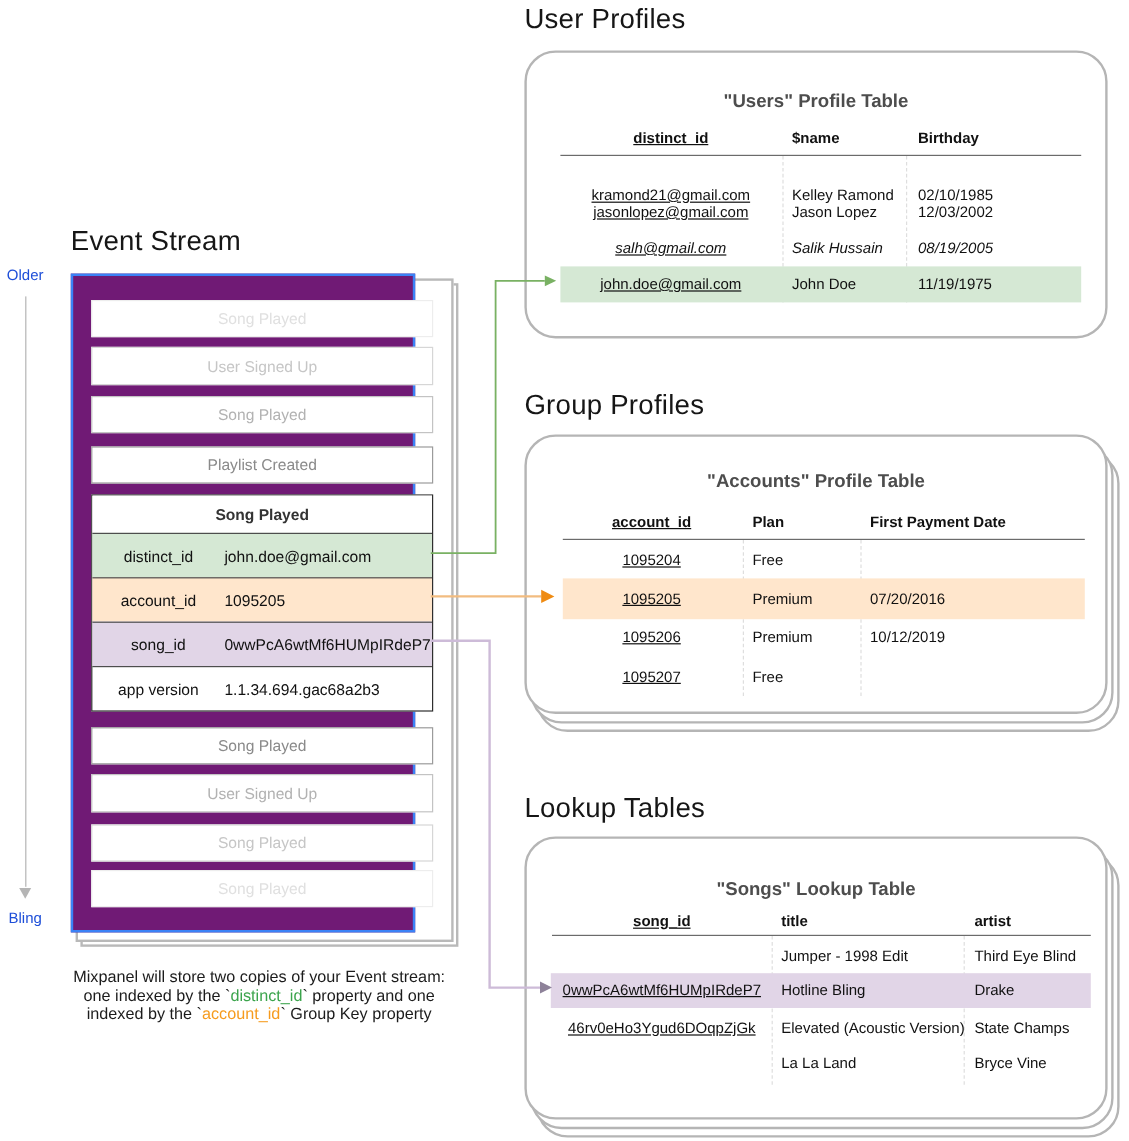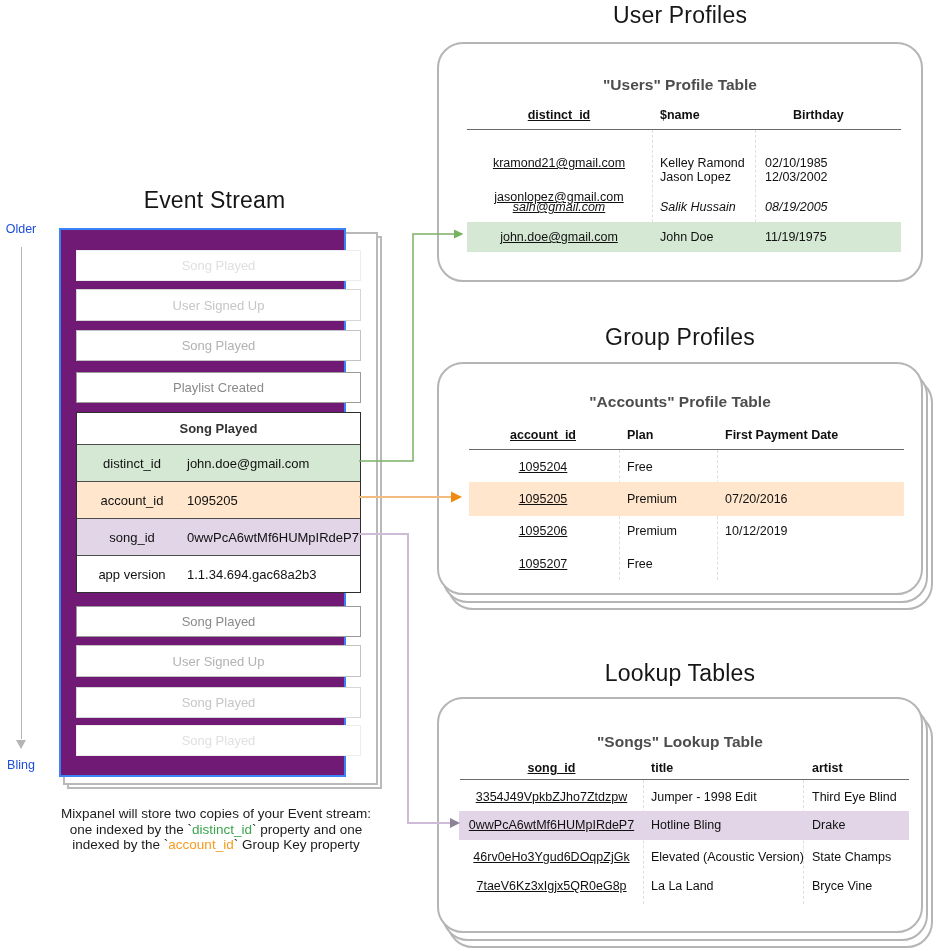--- a/index.html
+++ b/index.html
@@ -2,21 +2,21 @@
 <html><head>
 <meta charset="utf-8">
 <style>
   html,body{margin:0;padding:0;background:#ffffff;}
   .canvas{
     position:relative;width:941px;height:951px;background:#fff;overflow:hidden;
     font-family:"Liberation Sans","DejaVu Sans",sans-serif;color:#111;
   }
   
   .section-title{
-    position:absolute;font-size:23px;color:#161616;text-align:center;letter-spacing:.2px;
+    position:absolute;font-size:23px;color:#161616;text-align:left;letter-spacing:.2px;
   }
   
   .stack-layer{position:absolute;background:#fff;border:2px solid #b9b9b9;}
   .stream-container{
     position:absolute;left:59px;top:228px;width:287px;height:549px;
     background:#701a75;border:2px solid #3b82f6;box-sizing:border-box;
   }
   .event-box{
     position:absolute;left:15px;width:285px;height:31px;box-sizing:border-box;
     display:flex;align-items:center;justify-content:center;font-size:13px;
@@ -130,34 +130,34 @@
     <div><span>indexed by the `</span><span class="code-orange">account_id</span><span>` Group Key property</span></div>
   </div>
 
   <div class="section-title" style="left:437px;top:2px;width:486px;">User Profiles</div>
 
   <div class="card" style="left:437px;top:42px;width:486px;height:240px;">
     <div class="card-subtitle" style="top:31px;">"Users" Profile Table</div>
     <div class="thead" style="top:59px;">
       <span class="cell c-center u" style="left:30px;width:180px;">distinct_id</span>
       <span class="cell" style="left:221px;">$name</span>
-      <span class="cell" style="left:326px;margin-left:28px;">Birthday</span>
+      <span class="cell" style="left:326px;">Birthday</span>
     </div>
     <div class="rule" style="left:28px;top:85px;width:434px;"></div>
     <div class="vsep" style="left:213px;top:86px;height:122px;"></div>
     <div class="vsep" style="left:316px;top:86px;height:122px;"></div>
     <div class="band row-green" style="left:28px;top:178px;width:434px;height:30px;"></div>
 
     <div class="trow" style="top:104px;height:30px;line-height:30px;padding-left:36px;">
       <span class="cell c-center u" style="left:30px;width:180px;">kramond21@gmail.com</span>
       <span class="cell" style="left:221px;">Kelley Ramond</span>
       <span class="cell" style="left:326px;">02/10/1985</span>
     </div>
     <div class="trow" style="top:118px;height:30px;line-height:30px;">
-      <span class="cell c-center u" style="left:30px;width:180px;margin-top:20px;">jasonlopez@gmail.com</span>
+      <span class="cell c-center u" style="left:30px;width:180px;">jasonlopez@gmail.com</span>
       <span class="cell" style="left:221px;">Jason Lopez</span>
       <span class="cell" style="left:326px;">12/03/2002</span>
     </div>
     <div class="trow" style="top:148px;height:30px;line-height:30px;font-style:italic;">
       <span class="cell c-center u" style="left:30px;width:180px;">salh@gmail.com</span>
       <span class="cell" style="left:221px;">Salik Hussain</span>
       <span class="cell" style="left:326px;">08/19/2005</span>
     </div>
     <div class="trow" style="top:178px;height:30px;line-height:30px;">
       <span class="cell c-center u" style="left:30px;width:180px;">john.doe@gmail.com</span>
@@ -214,36 +214,34 @@
       <span class="cell c-center u" style="left:20px;width:185px;">song_id</span>
       <span class="cell" style="left:212px;">title</span>
       <span class="cell" style="left:373px;">artist</span>
     </div>
     <div class="rule" style="left:21px;top:80px;width:449px;"></div>
     <div class="vsep" style="left:204px;top:81px;height:124px;"></div>
     <div class="vsep" style="left:364px;top:81px;height:124px;"></div>
     <div class="band row-purple" style="left:20px;top:112px;width:450px;height:29px;"></div>
 
     <div class="trow" style="top:84px;height:28px;line-height:28px;">
-      <span class="cell c-center u" style="left:20px;width:185px;">3354J49VpkbZJho7Ztdzpw</span>
       <span class="cell" style="left:212px;">Jumper - 1998 Edit</span>
       <span class="cell" style="left:373px;">Third Eye Blind</span>
     </div>
     <div class="trow" style="top:112px;height:29px;line-height:29px;">
       <span class="cell c-center u" style="left:20px;width:185px;">0wwPcA6wtMf6HUMpIRdeP7</span>
       <span class="cell" style="left:212px;">Hotline Bling</span>
       <span class="cell" style="left:373px;">Drake</span>
     </div>
     <div class="trow" style="top:144px;height:29px;line-height:29px;">
       <span class="cell c-center u" style="left:20px;width:185px;">46rv0eHo3Ygud6DOqpZjGk</span>
       <span class="cell" style="left:212px;">Elevated (Acoustic Version)</span>
       <span class="cell" style="left:373px;">State Champs</span>
     </div>
     <div class="trow" style="top:173px;height:29px;line-height:29px;">
-      <span class="cell c-center u" style="left:20px;width:185px;">7taeV6Kz3xIgjx5QR0eG8p</span>
       <span class="cell" style="left:212px;">La La Land</span>
       <span class="cell" style="left:373px;">Bryce Vine</span>
     </div>
   </div>
 
   <svg class="overlay" width="941" height="951" viewBox="0 0 941 951">
     <path d="M359,461 L413,461 L413,234 L454,234" fill="none" stroke-width="1.5" stroke="#79b163"></path>
     <polygon points="454,229.5 463.5,234 454,238.5" fill="#79b163"></polygon>
 
     <path d="M359,497 L451,497" fill="none" stroke-width="2" stroke="#f2bc80"></path>

